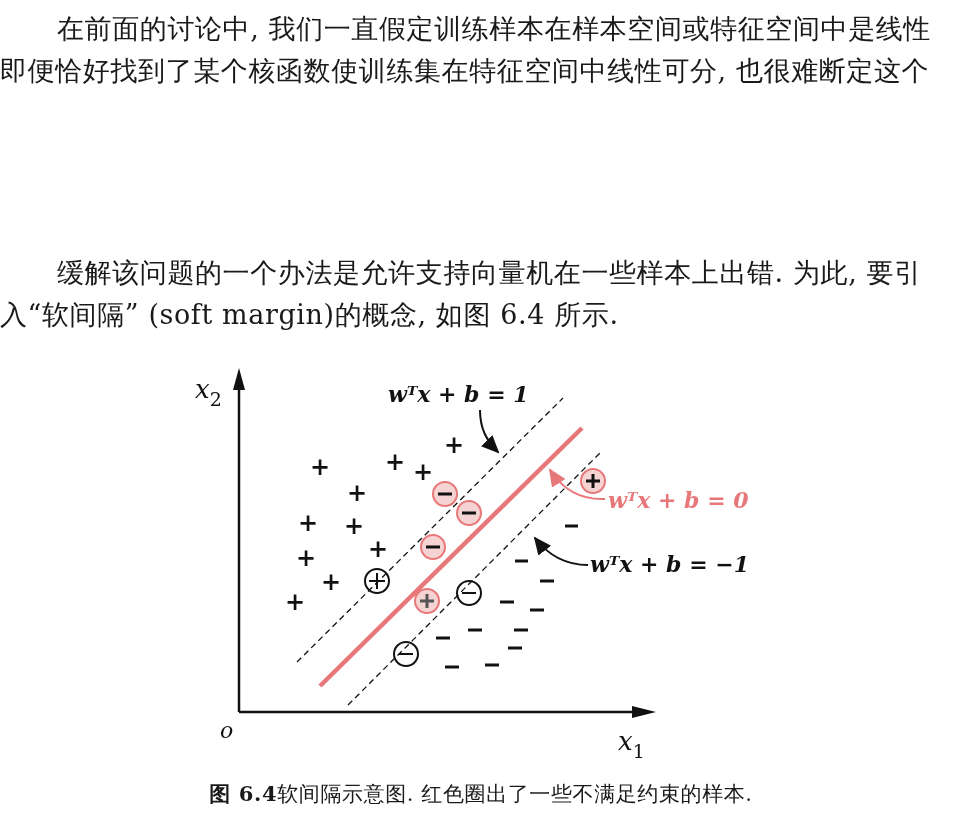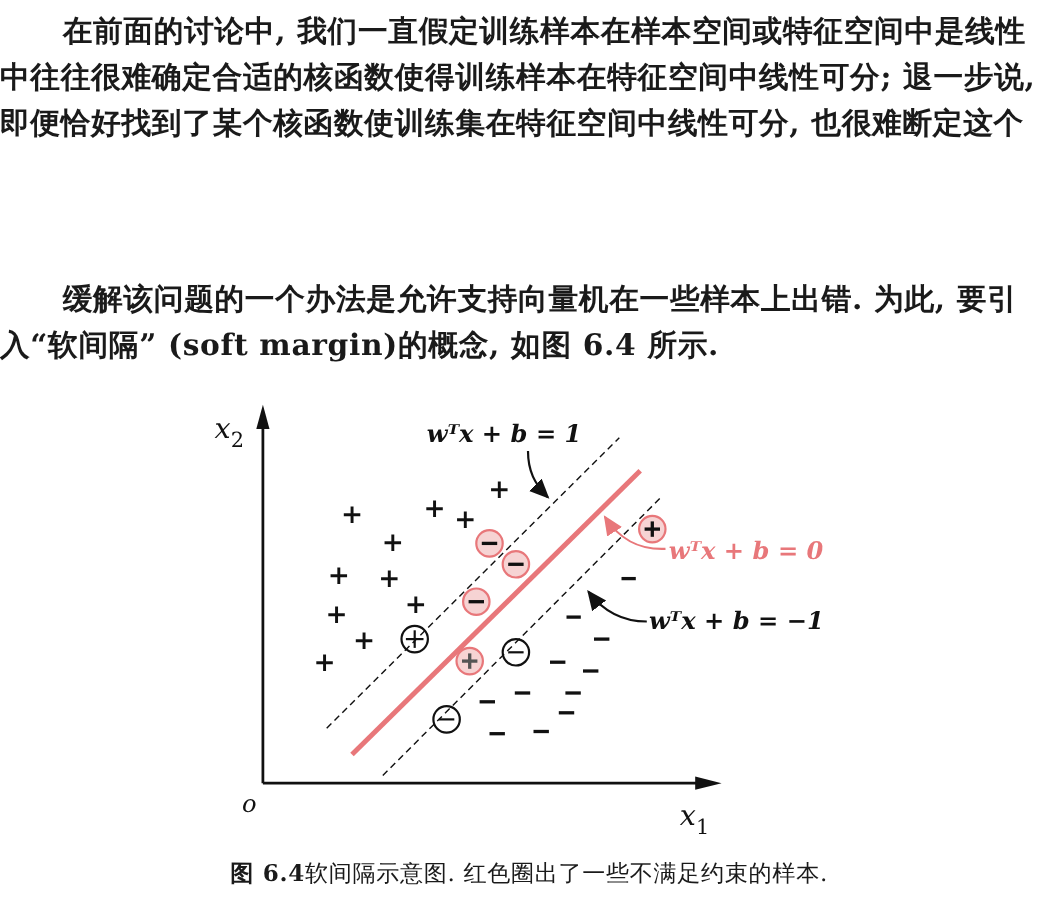--- a/index.html
+++ b/index.html
@@ -1,34 +1,33 @@
 <!DOCTYPE html>
 <html><head>
 <meta charset="utf-8">
 <style>
   html, body { margin: 0; padding: 0; background: #ffffff; }
   body { width: 962px; height: 823px; position: relative; overflow: hidden;
          font-family: "DejaVu Serif", serif; color: #1a1a1a; }
   .para { position: absolute; left: 0; width: 962px; font-size: 27px; line-height: 42px; letter-spacing: 0.6px; }
-  .para .line { display: block; white-space: nowrap; height: 42px; font-weight: bold; }
+  .para .line { display: block; white-space: nowrap; height: 42px; }
   #p1 { top: 8px; }
   #p2 { top: 228px; margin-top: 24px; }
   .indent { padding-left: 57px; }
   #figure { position: absolute; left: 180px; top: 360px; width: 600px; height: 410px; }
   #caption { position: absolute; top: 780px; left: 0; width: 962px; text-align: center;
              font-size: 21px; letter-spacing: 0.6px; }
   #caption .fig-label { font-weight: bold; }
   svg text { font-family: "DejaVu Serif", serif; }
 </style>
 </head>
 <body>
 
 <div class="para" id="p1">
   <span class="line indent">在前面的讨论中, 我们一直假定训练样本在样本空间或特征空间中是线性</span>
-  <span class="line">中往往很难确定合适的核函数使得训练样本在特征空间中线性可分; 退一步说,</span>
   <span class="line">即便恰好找到了某个核函数使训练集在特征空间中线性可分, 也很难断定这个</span>
 </div>
 
 <div class="para" id="p2">
   <span class="line indent">缓解该问题的一个办法是允许支持向量机在一些样本上出错. 为此, 要引</span>
   <span class="line">入“软间隔” (soft margin)的概念, 如图 6.4 所示.</span>
 </div>
 
 <svg id="figure" viewBox="0 0 600 410" width="600" height="410">
   <defs>

